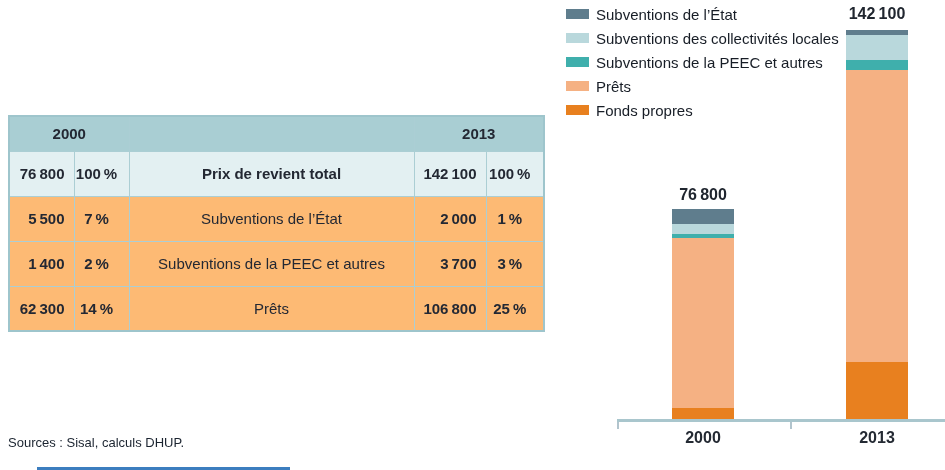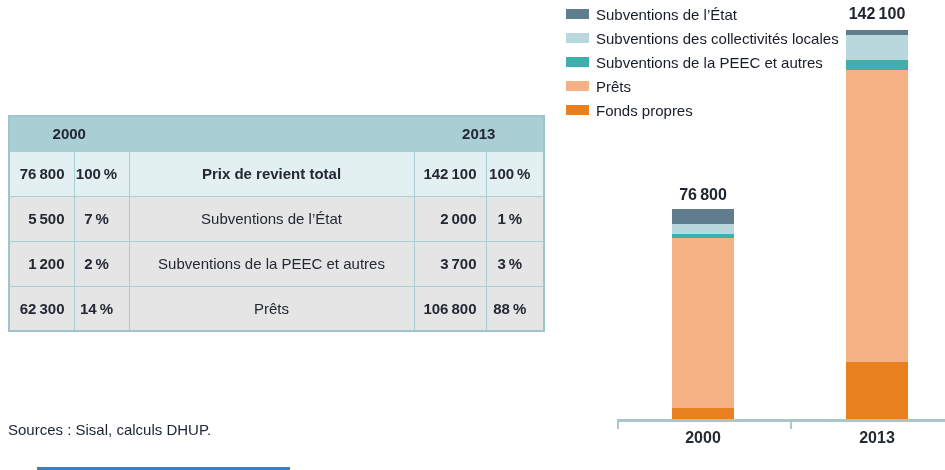--- a/index.html
+++ b/index.html
@@ -27,29 +27,29 @@
     border:1px solid #abced4;
   }
   tr.year-row th {
     background:#a9ced3;
     height:35px;
     font-weight:700;
     font-size:15px;
     text-align:center;
   }
   tr.total-row td { background:#e3f0f2; }
-  td { height:45px; background:#e5e5e5; }
+  td { height:45px; background:#fdba74; }
   td.num { text-align:right; padding-right:9px; font-weight:700; white-space:nowrap; }
   td.pct { text-align:center; padding-right:10px; font-weight:700; white-space:nowrap; }
   td.lbl { text-align:center; padding:0 8px; font-weight:400; }
   tr.total-row td.lbl { font-weight:700; }
 
   .source-note {
-    position:absolute; left:8px; top:421px;
-    font-size:15px; color:#1b2430;
+    position:absolute; left:8px; top:435px;
+    font-size:13px; color:#1b2430;
   }
   .crop-line {
     position:absolute; left:37px; top:467px;
     width:253px; height:3px;
     background:#3c7ebf;
   }
 
   
   .legend { position:absolute; left:566px; top:2px; }
   .legend-item { display:flex; align-items:center; height:24px; }
@@ -109,32 +109,32 @@
         <td class="pct">100 %</td>
       </tr>
       <tr>
         <td class="num">5 500</td>
         <td class="pct">7 %</td>
         <td class="lbl">Subventions de l’État</td>
         <td class="num">2 000</td>
         <td class="pct">1 %</td>
       </tr>
       <tr>
-        <td class="num">1 200</td>
+        <td class="num">1 400</td>
         <td class="pct">2 %</td>
         <td class="lbl">Subventions de la PEEC et autres</td>
         <td class="num">3 700</td>
         <td class="pct">3 %</td>
       </tr>
       <tr>
         <td class="num">62 300</td>
         <td class="pct">14 %</td>
         <td class="lbl">Prêts</td>
         <td class="num">106 800</td>
-        <td class="pct">88 %</td>
+        <td class="pct">25 %</td>
       </tr>
     </tbody>
   </table>
 
   <div class="source-note">Sources : Sisal, calculs DHUP.</div>
   <div class="crop-line"></div>
 
   <div class="legend">
     <div class="legend-item">
       <span class="legend-swatch" style="background: rgb(95, 125, 141);"></span>

